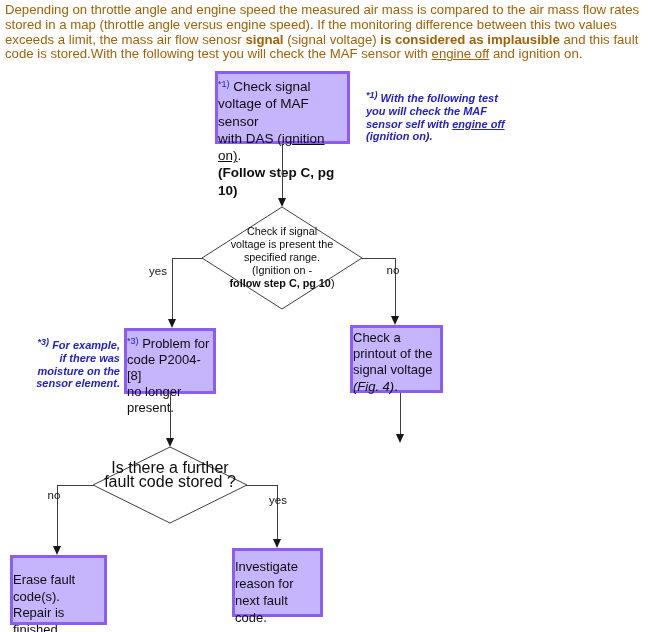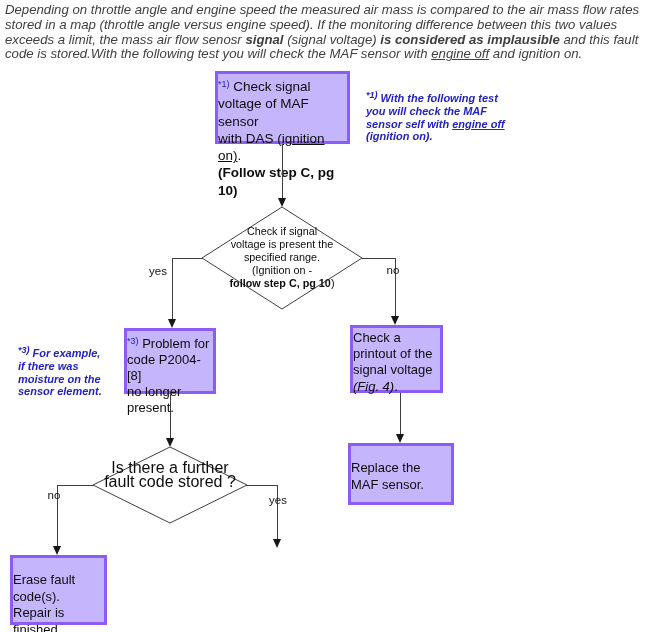--- a/index.html
+++ b/index.html
@@ -1,21 +1,21 @@
 <!DOCTYPE html>
 <html><head>
 <meta charset="utf-8">
 <style>
   html,body { margin:0; padding:0; background:#ffffff; }
   #canvas {
     position:relative; width:650px; height:632px; background:#ffffff;
     font-family:"Liberation Sans", sans-serif; color:#111;
   }
   .abs { position:absolute; }
-  .intro { font-size:13.2px; line-height:14.8px; color:#404040;font-style:italic; }
+  .intro { font-size:13.2px; line-height:14.8px; color:#a16207; }
   .intro b { font-weight:bold; }
   .u { text-decoration:underline; }
   .fbox {
     position:absolute; background:#c4b5fd; border:3px solid #8b5cf6;
     text-align:left; color:#0d0d0d; box-sizing:border-box;
   }
   .ref { color:#2222c8; font-size:9px; vertical-align:4px; }
   .note {
     position:absolute; color:#2222c8; font-style:italic; font-weight:bold;
     font-size:11px; line-height:12.8px;
@@ -78,44 +78,40 @@
   <div class="blabel" style="left:378px; top:264px; width:30px;">no</div>
   <div class="arrow-down" style="left:391px; top:316px;"></div>
 
   <div class="fbox" style="left:124px; top:328px; width:92px; height:66px; font-size:13px; line-height:16px; padding-top:2px;">
     <sup class="ref">*3)</sup><span> Problem for</span><br>
     <span>code P2004-[8]</span><br>
     <span>no longer</span><br>
     <span>present.</span>
   </div>
 
-  <div class="note" style="left:18px; top:344px; width:102px; text-align:left;">
+  <div class="note" style="left:18px; top:336px; width:102px; text-align:right;">
     <sup class="ref">*3)</sup><span> For example,</span><br>
     <span>if there was</span><br>
     <span>moisture on the</span><br>
     <span>sensor element.</span>
   </div>
 
   <div class="fbox" style="left:350px; top:325px; width:93px; height:68px; font-size:13px; line-height:16.2px; padding-top:2px;">
     <span>Check a</span><br>
     <span>printout of the</span><br>
     <span>signal voltage</span><br>
     <i>(Fig. 4)</i><span>.</span>
   </div>
 
   <div class="line" style="left:170px; top:394px; width:1px; height:45px;"></div>
   <div class="arrow-down" style="left:166px; top:438px;"></div>
 
   <div class="line" style="left:400px; top:393px; width:1px; height:42px;"></div>
   <div class="arrow-down" style="left:396px; top:434px;"></div>
 
-  <div class="fbox" style="left:348px; top:443px; width:106px; height:62px; font-size:13px; line-height:17px; padding-top:13px;">
-    <span>Replace the</span><br>
-    <span>MAF sensor.</span>
-  </div>
 
   <svg class="diamond" style="left:91px; top:445px;" width="158" height="80">
     <polygon points="79,2 156,40 79,78 2,40" fill="#ffffff" stroke="#3f3f3f" stroke-width="1"></polygon>
   </svg>
   <div class="dtext" style="left:95px; top:461px; width:150px; font-size:16px; line-height:13.5px;">
     <span>Is there a further</span><br>
     <span>fault code stored ?</span>
   </div>
 
   <div class="line" style="left:57px; top:485px; width:37px; height:1px;"></div>
@@ -128,14 +124,19 @@
   <div class="blabel" style="left:260px; top:494px; width:36px;">yes</div>
   <div class="arrow-down" style="left:273px; top:539px;"></div>
 
   <div class="fbox" style="left:10px; top:555px; width:97px; height:70px; font-size:13px; line-height:16.5px; padding-top:14px;">
     <span>Erase fault</span><br>
     <span>code(s).</span><br>
     <span>Repair is</span><br>
     <span>finished.</span>
   </div>
 
+  <div class="fbox" style="left:232px; top:548px; width:91px; height:69px; font-size:13px; line-height:17px; padding-top:7px;">
+    <span>Investigate</span><br>
+    <span>reason for</span><br>
+    <span>next fault code.</span>
+  </div>
 
 </div>
 
 </body></html>

